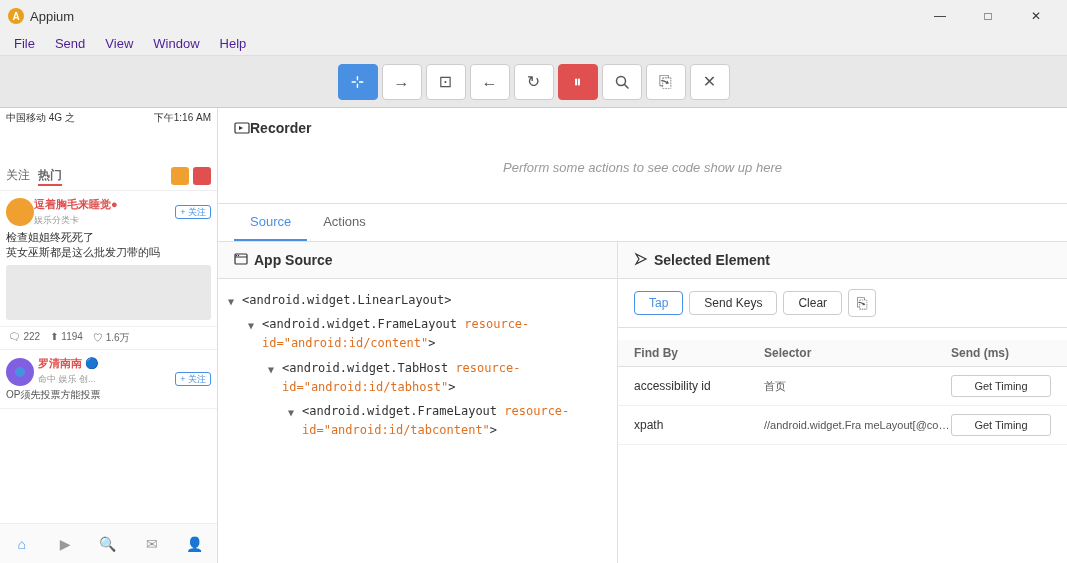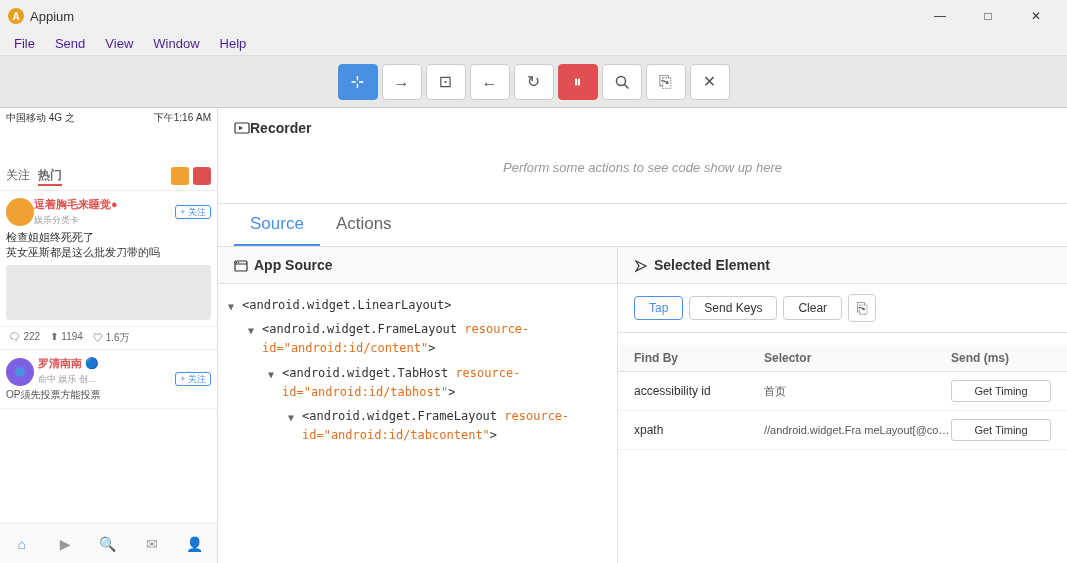--- a/index.html
+++ b/index.html
@@ -174,21 +174,21 @@
     
     .tabs-bar {
       display: flex;
       padding: 0 16px;
       border-bottom: 1px solid #e0e0e0;
       background: #fff;
     }
     .tab {
       padding: 10px 16px;
       cursor: pointer;
-      font-size: 17px;
+      font-size: 13px;
       color: #666;
       border-bottom: 2px solid transparent;
     }
     .tab.active { color: #4a90e2; border-bottom-color: #4a90e2; }
 
     
     .bottom-split {
       display: flex;
       flex: 1;
       overflow: hidden;
@@ -203,21 +203,21 @@
       flex-direction: column;
       overflow: hidden;
     }
     .panel-header {
       padding: 10px 16px;
       font-size: 14px;
       font-weight: 600;
       color: #333;
       border-bottom: 1px solid #e0e0e0;
       display: flex;
-      align-items: flex-end;
+      align-items: flex-start;
       gap: 6px;
       background: #fafafa;
     }
     .source-tree {
       padding: 8px;
       overflow-y: auto;
       flex: 1;
       font-size: 12px;
       font-family: monospace;
     }

